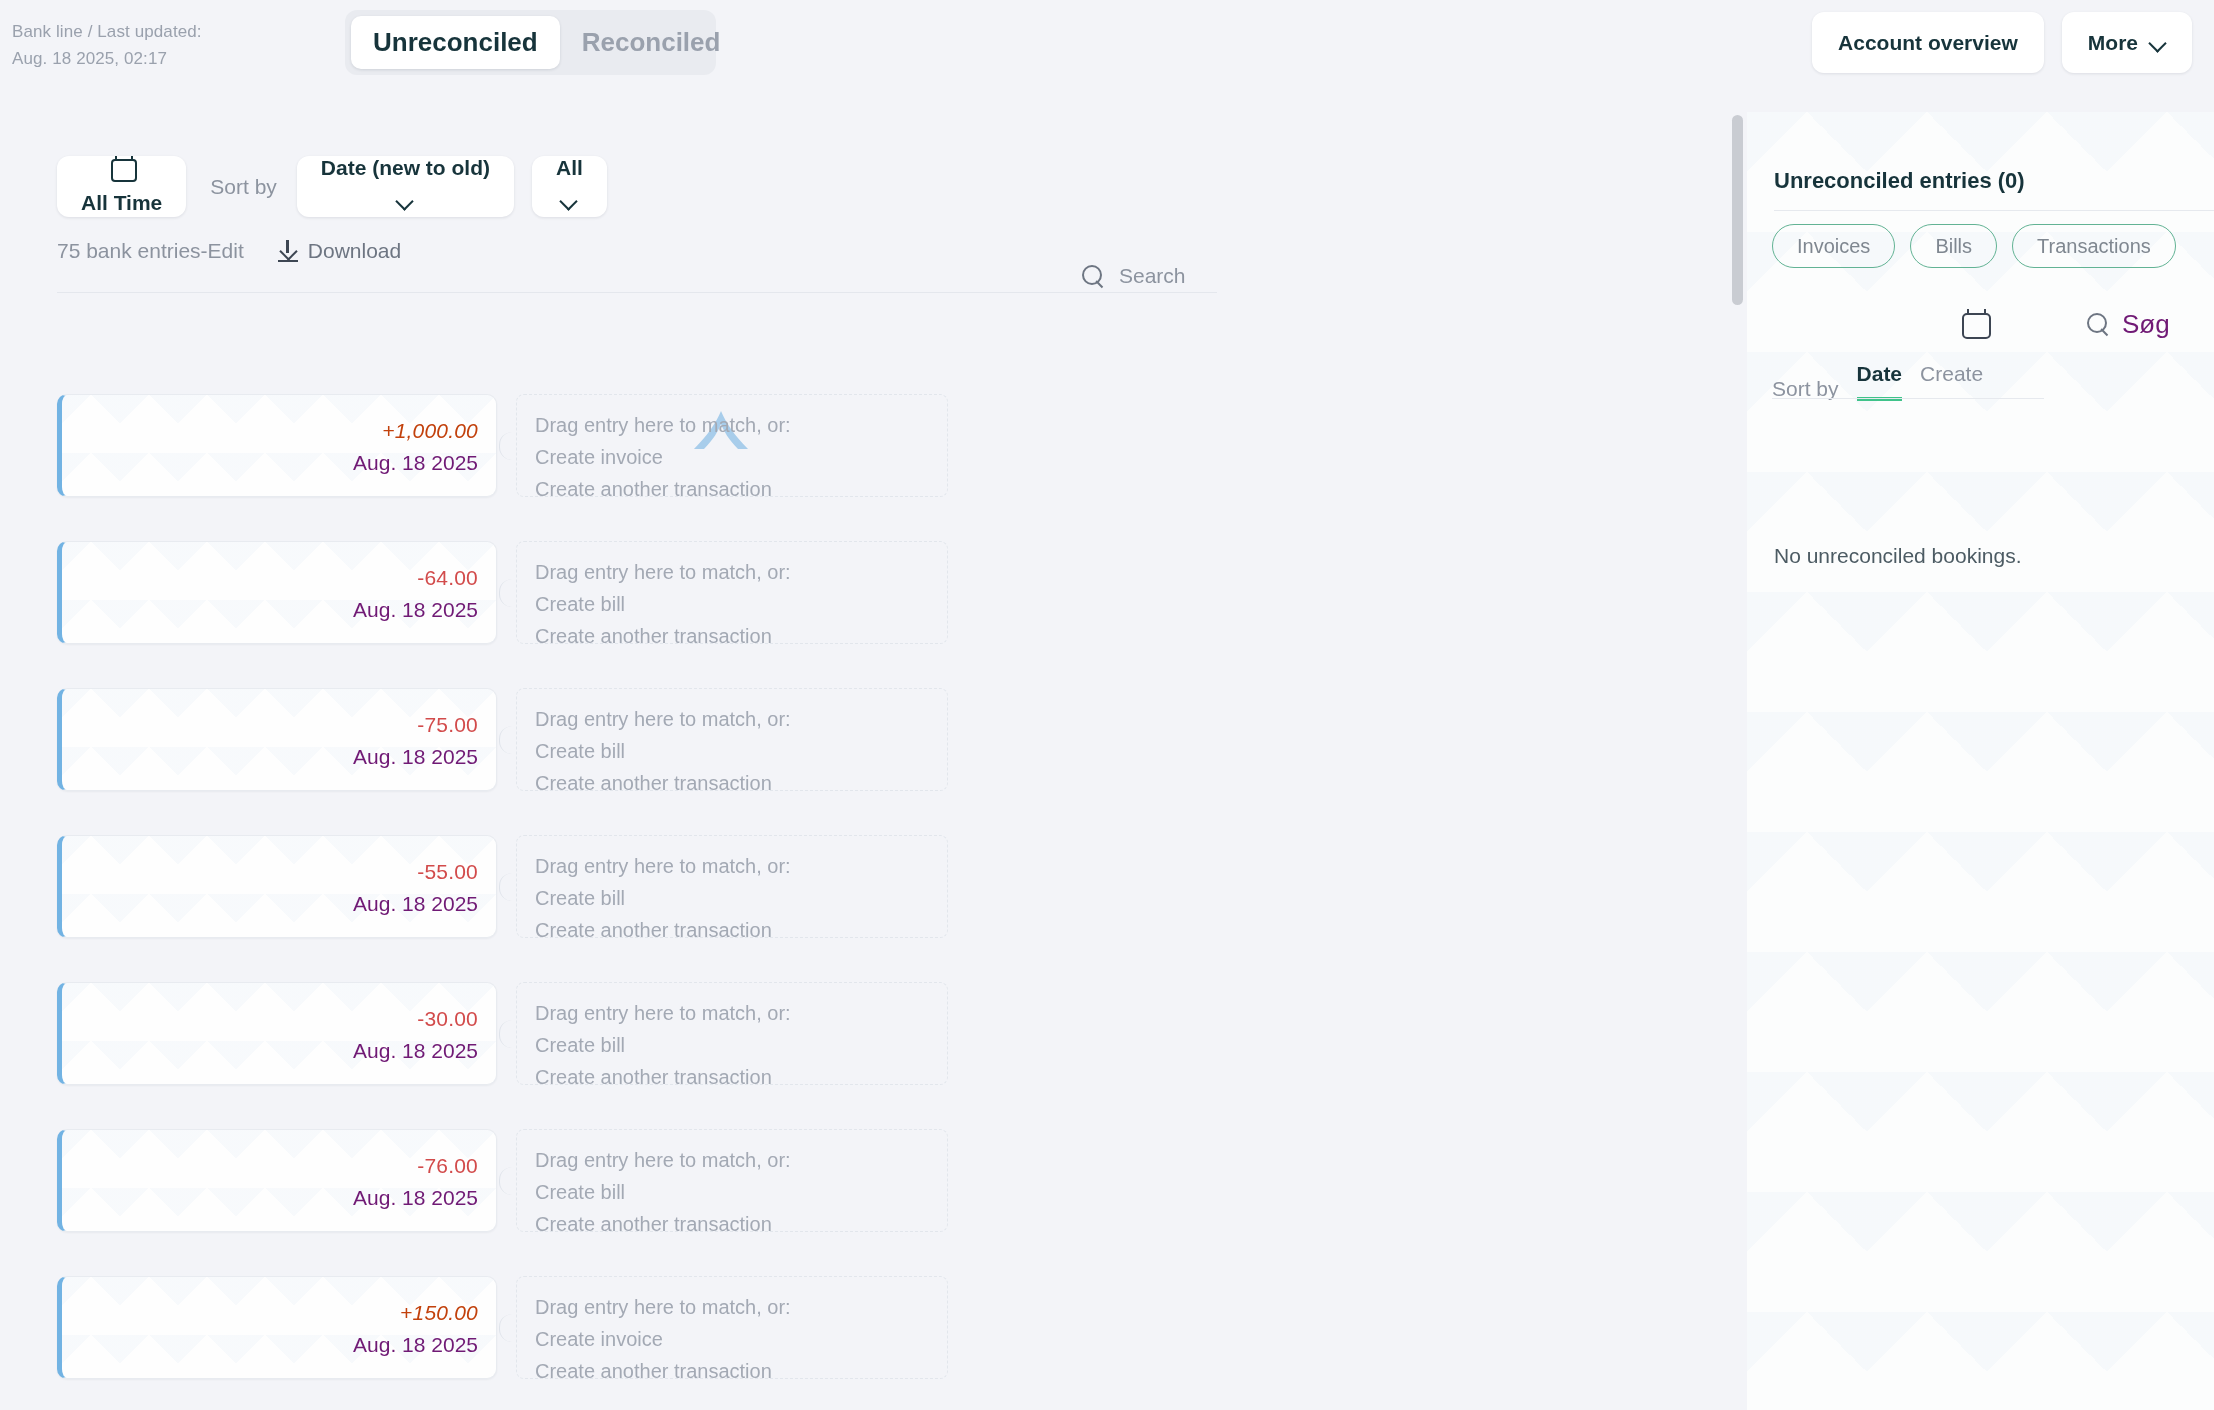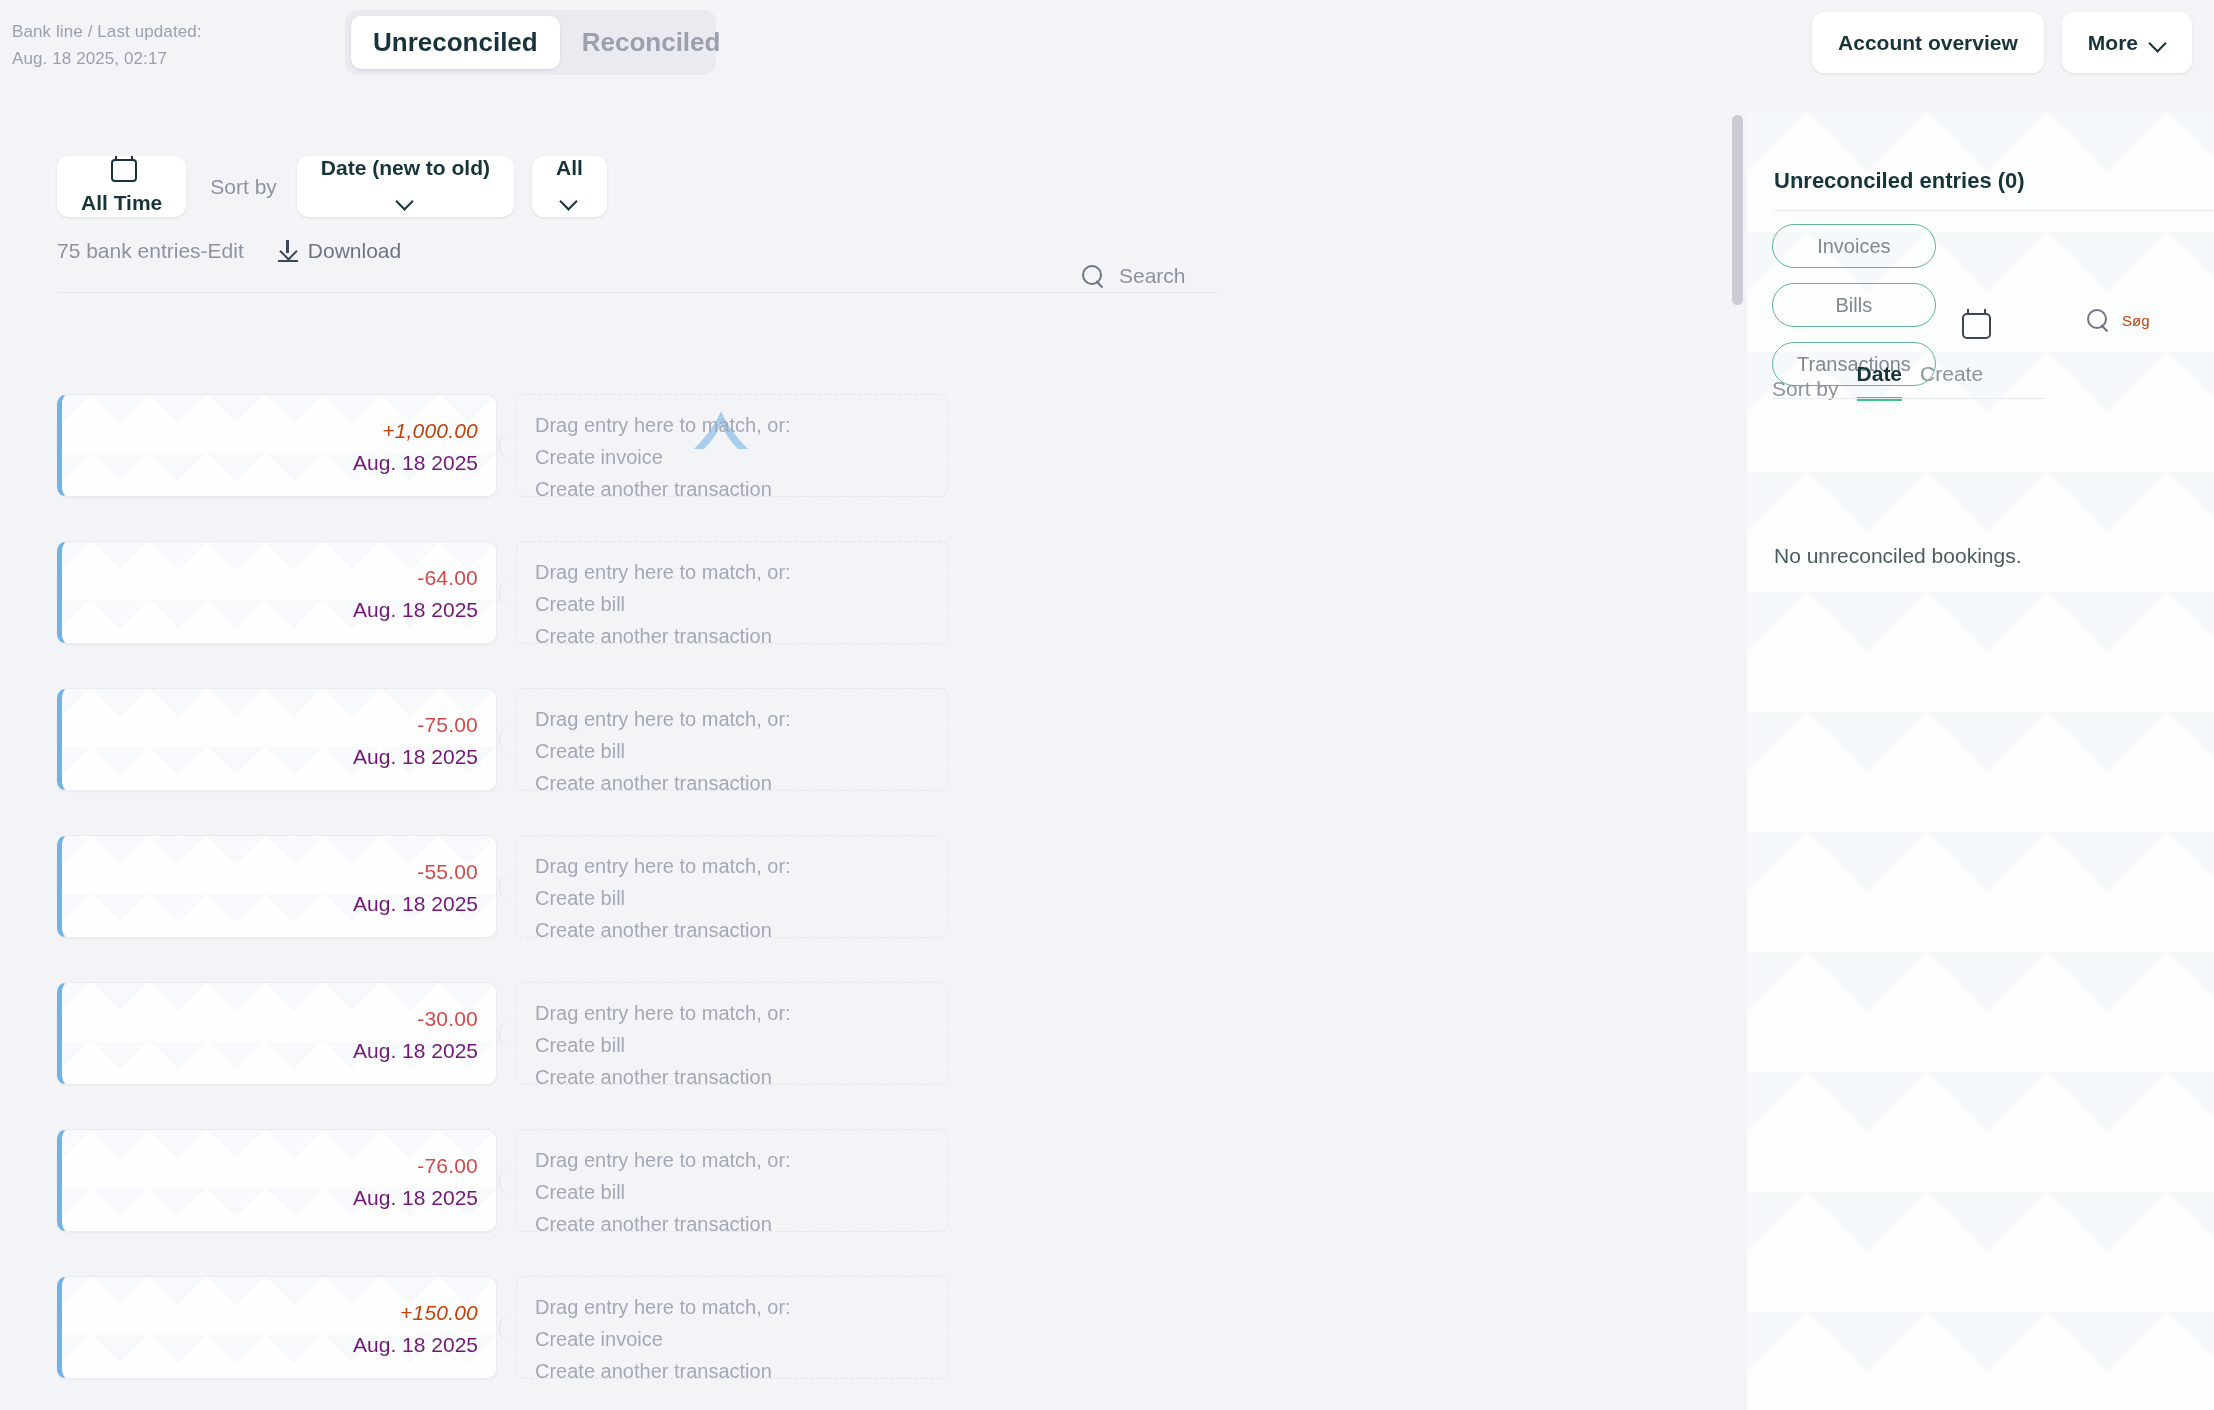--- a/index.html
+++ b/index.html
@@ -165,40 +165,40 @@
   .panel .wm { position: absolute; inset: 0; opacity: .55; pointer-events: none;
     background:
       linear-gradient(135deg, rgba(238,243,249,.8) 25%, transparent 25%) 0 0/120px 120px,
       linear-gradient(225deg, rgba(238,243,249,.8) 25%, transparent 25%) 0 0/120px 120px;
   }
   .panel-title {
     position: absolute; left: 27px; top: 56px;
     font-size: 22px; font-weight: 700; color: #17343b; white-space: nowrap;
   }
   .panel-rule { position: absolute; left: 27px; top: 98px; width: 440px; height: 1px; background: #e6e9ee; }
-  .chips { position: absolute; left: 25px; top: 112px; display: flex; gap: 15px; flex-direction: column; }
+  .chips { position: absolute; left: 25px; top: 112px; display: flex; gap: 15px; }
   .chip {
     height: 44px; border: 1.6px solid #62b394; border-radius: 22px;
     background: transparent;
     font-family: "Liberation Sans", sans-serif;
     font-size: 20px; color: #7f8790; padding: 0 24px; cursor: pointer; white-space: nowrap;
     display: flex; align-items: center; justify-content: center;
   }
   .panel-tools { position: absolute; left: 0; top: 192px; width: 467px; height: 40px; }
   .cal2 { position: absolute; left: 215px; top: 5px; width: 25px; height: 26px; cursor: pointer; }
   .cal2::before {
     content: ""; position: absolute; left: 0; top: 4px; width: 25px; height: 22px;
     border: 2.4px solid #3d4653; border-radius: 5px;
   }
   .cal2::after {
     content: ""; position: absolute; left: 5px; top: 0; width: 15px; height: 6px;
     border-left: 2.4px solid #3d4653; border-right: 2.4px solid #3d4653;
   }
   .panel-search { position: absolute; left: 340px; top: 5px; display: flex; align-items: center; gap: 12px; cursor: text; }
-  .panel-search .search-txt { font-size: 15px; color: #c2410c; }
+  .panel-search .search-txt { font-size: 26px; color: #701a75; }
 
   .sortrow { position: absolute; left: 25px; top: 250px; display: flex; align-items: flex-end; gap: 0; }
   .sortrow .lbl { font-size: 21px; color: #8c939f; margin-right: 18px; }
   .sortopt {
     font-family: "Liberation Sans", sans-serif;
     font-size: 21px; color: #8c939f; background: transparent; border: none;
     padding: 0 0 11px 0; margin-right: 18px; cursor: pointer; white-space: nowrap;
     border-bottom: 4px solid transparent;
   }
   .sortopt.active { color: #17343b; font-weight: 700; border-bottom-color: #3fc38a; }

